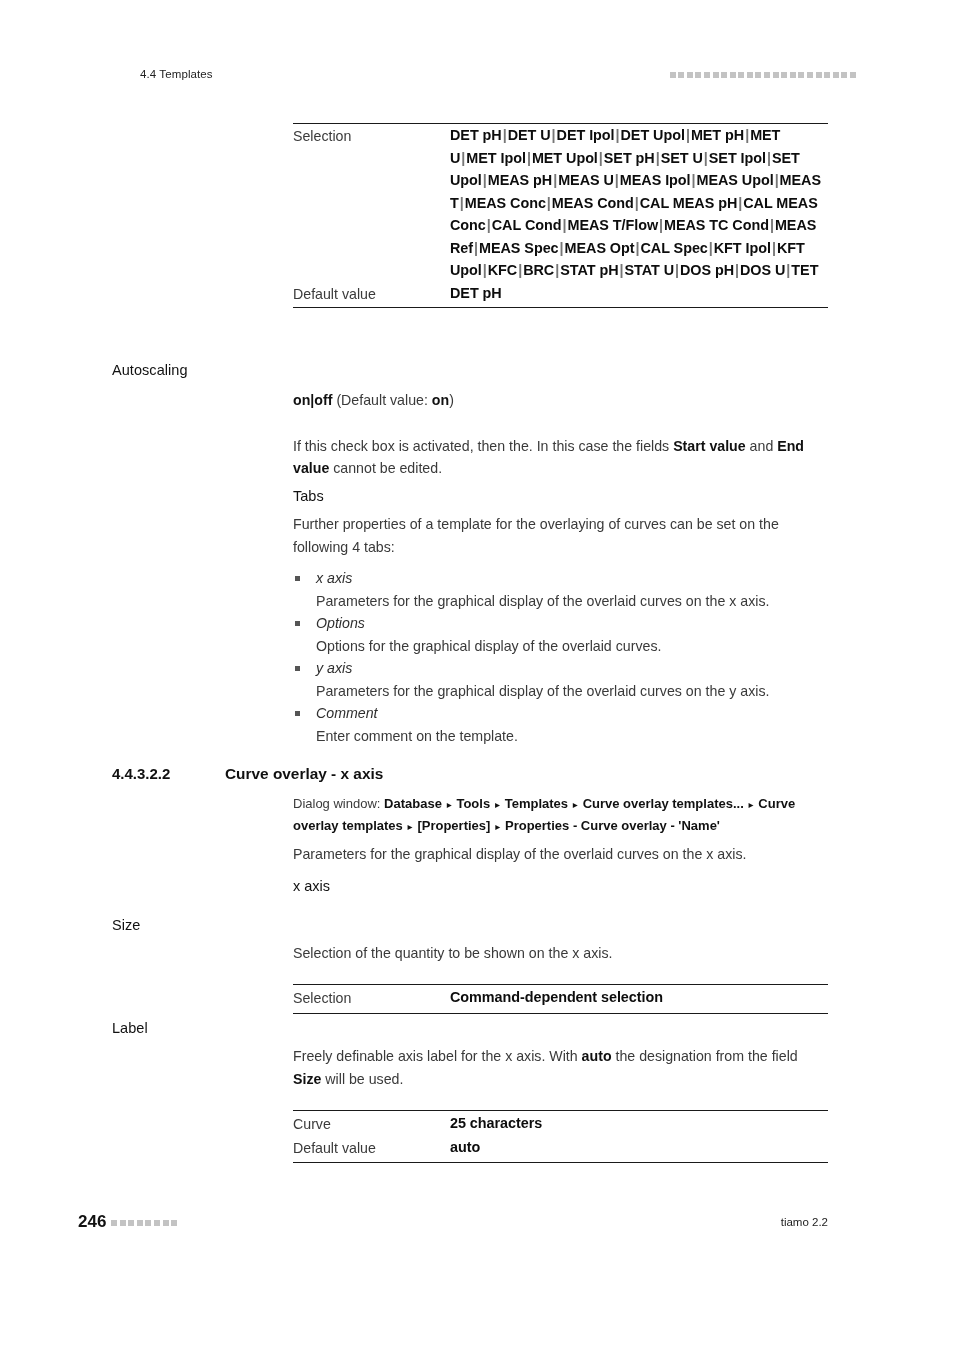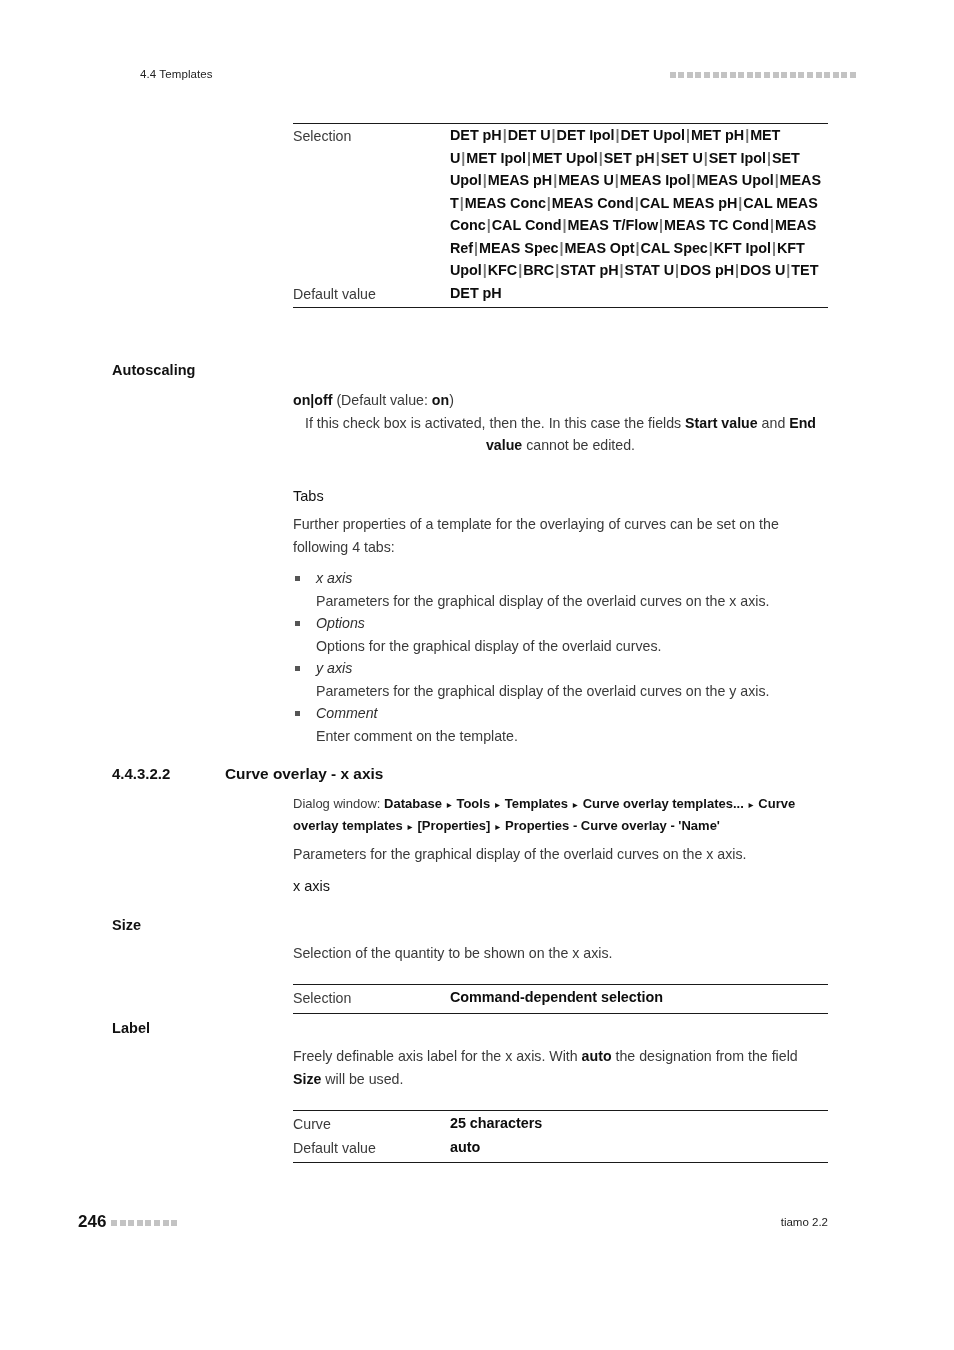--- a/index.html
+++ b/index.html
@@ -36,21 +36,21 @@
     width: 6px; height: 6px;
     background: #c3c3c3;
   }
 
   
   .margin-label {
     position: absolute;
     left: 112px;
     width: 170px;
     font-size: 14.5px;
-    font-weight: bold;
+    font-weight: normal;
     color: #111;
     letter-spacing: 0.05px;
   }
   .body-col {
     position: absolute;
     left: 293px;
     width: 535px;
   }
   .para {
     font-size: 14.2px;
@@ -209,21 +209,21 @@
     <div class="vval">DET pH</div>
   </div>
 </div>
 
 <div class="margin-label" style="top:362px;">Autoscaling</div>
 
 <div class="body-col" style="top:389px;">
   <div class="para">
     <b>on<span class="bar">|</span>off</b><span> (Default value: </span><b>on</b><span>)</span>
   </div>
-  <div class="para" style="margin-top:0;text-align:center;">
+  <div class="para" style="margin-top:23px;">
     <span>If this check box is activated, then the. In this case the fields </span><b>Start value</b><span> and </span><b>End value</b><span> cannot be edited.</span>
   </div>
 </div>
 
 <div class="body-col" style="top:488px;">
   <div class="sub-head">Tabs</div>
   <div class="para" style="margin-top:9px;">Further properties of a template for the overlaying of curves can be set on the following 4 tabs:</div>
   <ul class="bullets" id="tabs-list" style="margin-top:9px;">
       <li><span class="marker"></span><span class="term">x axis</span><span class="desc">Parameters for the graphical display of the overlaid curves on the x axis.</span></li>
       <li><span class="marker"></span><span class="term">Options</span><span class="desc">Options for the graphical display of the overlaid curves.</span></li>

